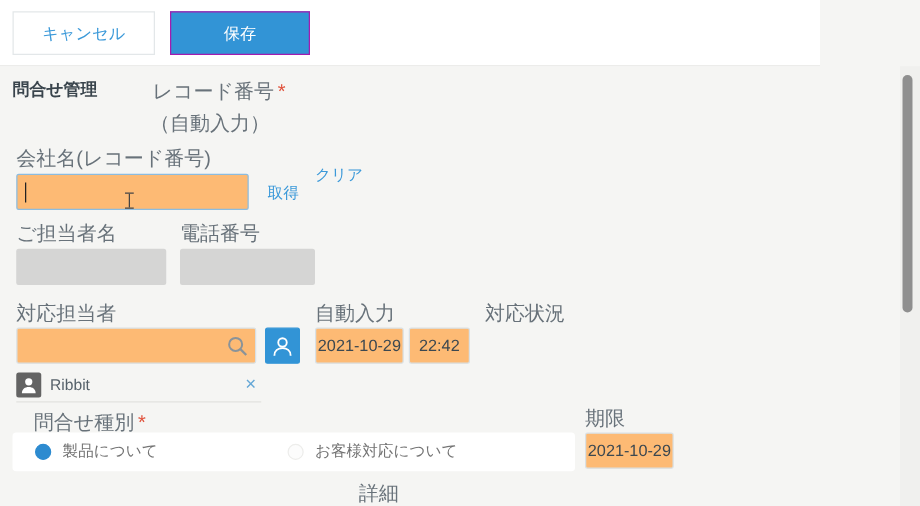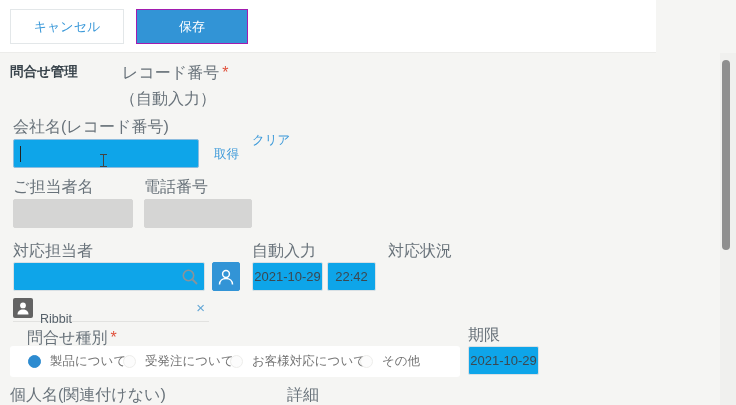--- a/index.html
+++ b/index.html
@@ -12,21 +12,21 @@
   .btn { position:absolute; top:9px; height:35px; font-size:13px; font-family:inherit; cursor:pointer; display:flex; align-items:center; justify-content:center; }
   .btn-cancel { left:10px; width:114px; background:#ffffff; border:1px solid #e3e7e9; color:#3b99d9; }
   .btn-save { left:136px; width:112px; background:#3294d6; border:1px solid #a21caf; color:#ffffff; }
 
   .label { position:absolute; font-size:16px; color:#68727a; white-space:nowrap; }
   .req { color:#e0513b; margin-left:3px; }
   .link { position:absolute; font-size:12.5px; color:#3b99d9; cursor:pointer; white-space:nowrap; }
 
   .app-title { position:absolute; left:10px; top:63px; font-size:13.5px; font-weight:bold; color:#39444c; }
 
-  .field { position:absolute; background:#0ea5e9; border:1px solid #d9e0e4; border-radius:2px; font-size:13px; color:#3c4850; }
+  .field { position:absolute; background:#fdba74; border:1px solid #d9e0e4; border-radius:2px; font-size:13px; color:#3c4850; }
   .field.gray { background:#d5d5d4; border:1px solid #d5d5d4; }
 
   .company-input { left:13px; top:139px; width:186px; height:29px; border:1px solid #8cbcdf; }
   .caret { position:absolute; left:6px; top:6px; width:1px; height:16px; background:#222; }
 
   
   .ibeam { position:absolute; left:99px; top:153px; width:9px; height:15px; }
   .ibeam::before { content:""; position:absolute; left:4px; top:2px; width:1px; height:11px; background:#444; }
   .ibeam::after { content:""; position:absolute; left:1px; top:1px; width:7px; height:1px; background:#444; box-shadow:0 12px 0 #444; }
 
@@ -38,21 +38,21 @@
   .received-date { left:252px; top:262px; width:71px; height:29px; }
   .received-time { left:327px; top:262px; width:49px; height:29px; }
 
   .status-select { position:absolute; left:388px; top:262px; width:150px; height:30px; background:#fcfdfd; border:1px solid #e6eaeb; border-radius:2px; cursor:pointer; }
   .status-value { position:absolute; left:20px; top:8px; font-size:12.5px; color:#3b99d9; }
   .chevron { position:absolute; right:14px; top:11px; }
 
   
   .user-row { position:absolute; left:13px; top:298px; width:196px; height:24px; border-bottom:1px solid #e2e2e0; }
   .user-avatar { position:absolute; left:0; top:0; width:20px; height:20px; background:#636363; border-radius:2px; display:flex; align-items:center; justify-content:center; }
-  .user-name { position:absolute; left:27px; top:14px; font-size:12.5px; color:#56616a;text-align:center; }
+  .user-name { position:absolute; left:27px; top:3px; font-size:12.5px; color:#56616a;text-align:center; }
   .user-remove { position:absolute; right:4px; top:1px; font-size:15px; color:#64a7d6; cursor:pointer; }
 
   
   .radio-bar { position:absolute; left:10px; top:346px; width:450px; height:31px; background:#ffffff; border-radius:3px; }
   .radio-opt { position:absolute; top:0; height:31px; display:flex; align-items:center; cursor:pointer; }
   .radio-dot { width:13px; height:13px; border-radius:50%; background:#fcfcfc; border:1px solid #ededeb; margin-right:9px; }
   .radio-opt.on .radio-dot { background:#2d8bd0; border-color:#2d8bd0; }
   .radio-text { font-size:12.5px; color:#737373; }
   .opt-0 { left:18px; } .opt-1 { left:113px; } .opt-2 { left:220px; } .opt-3 { left:350px; }
 
@@ -131,37 +131,28 @@
   </div>
 
   <div class="label" style="left:12px; top:328px;padding-left:15px;">
     <span>問合せ種別</span><span class="req">*</span>
   </div>
   <div class="radio-bar">
     <div class="radio-opt opt-0 on">
       <span class="radio-dot"></span>
       <span class="radio-text">製品について</span>
     </div>
-    <div class="radio-opt opt-1">
-      <span class="radio-dot"></span>
-      <span class="radio-text">受発注について</span>
-    </div>
     <div class="radio-opt opt-2">
       <span class="radio-dot"></span>
       <span class="radio-text">お客様対応について</span>
-    </div>
-    <div class="radio-opt opt-3">
-      <span class="radio-dot"></span>
-      <span class="radio-text">その他</span>
     </div>
   </div>
 
   <div class="label" style="left:468px; top:325px;">期限</div>
   <div class="field date-field deadline-field">2021-10-29</div>
 
-  <div class="label" style="left:10px; top:385px;">個人名(関連付けない)</div>
   <div class="label" style="left:287px; top:385px;">詳細</div>
 
   <div class="scroll-track">
     <div class="scroll-thumb"></div>
   </div>
 
 </div>
 
 </body></html>

